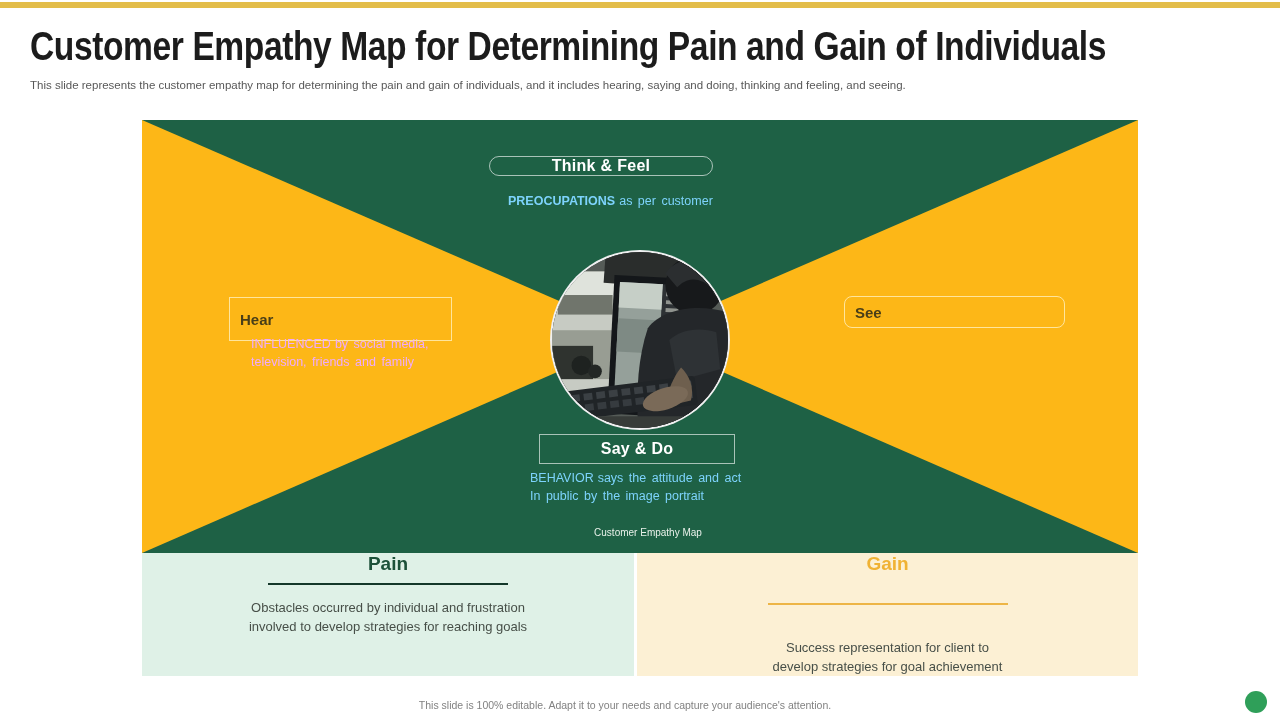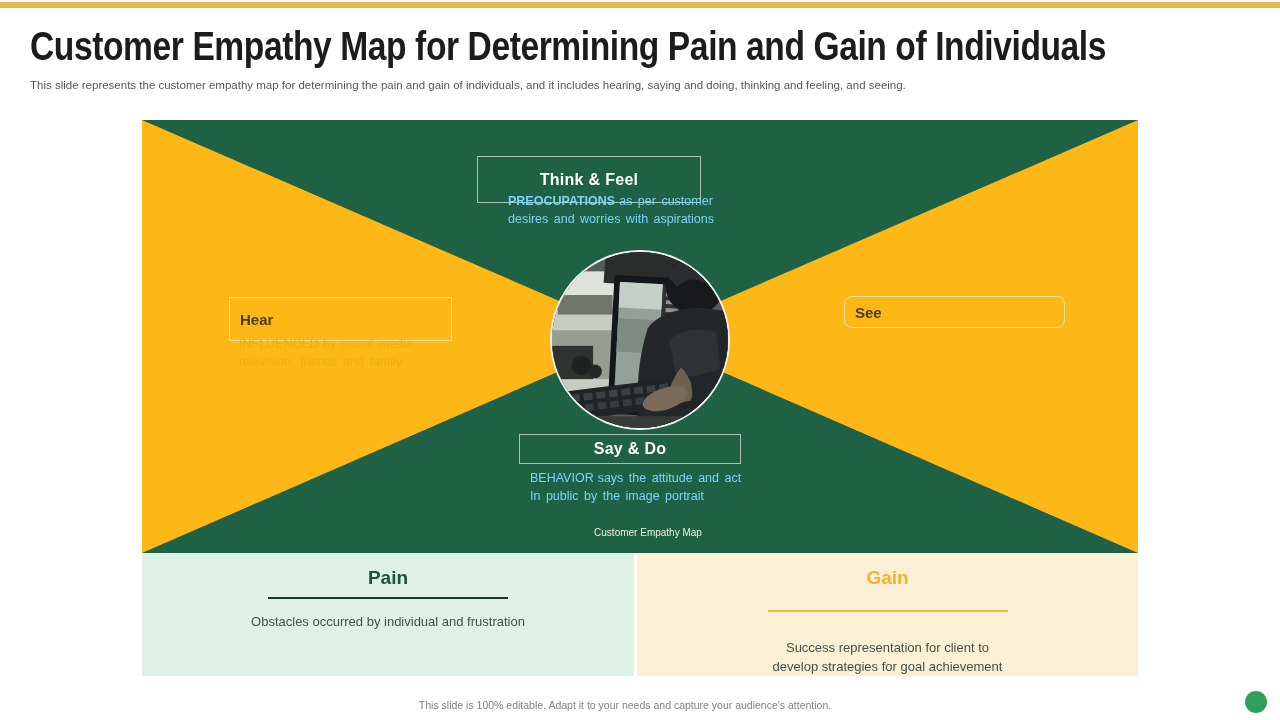--- a/index.html
+++ b/index.html
@@ -16,33 +16,33 @@
   
   .banner { position:absolute; left:142px; top:120px; width:996px; height:433px; background:#1e6145; }
   .quadrants { position:absolute; left:0; top:0; width:996px; height:433px; }
 
   .qbox { position:absolute; display:flex; align-items:center; }
   .box-green { border:1px solid rgba(255,255,255,.62); justify-content:center; color:#ffffff; font-weight:bold; font-size:16px; letter-spacing:.3px; }
   .box-yellow { border:1px solid rgba(255,240,190,.8); justify-content:flex-start; padding-left:10px; color:#493e18; font-weight:bold; font-size:15px; }
 
   .qtext { position:absolute; font-size:12.5px; line-height:17.5px; word-spacing:2px; }
   .qtext.light { color:#7dd3fc; }
-  .qtext.dark { color:#eab308; }
+  .qtext.dark { color:#f0abfc;margin-left:12px; }
   .kw { margin-right:4px; }
   .kw.bold { font-weight:bold; }
 
   .photo { position:absolute; left:408px; top:130px; width:180px; height:180px; border-radius:50%;
            border:2px solid rgba(255,255,255,.92); overflow:hidden; background:#41464a; }
   .photo svg { display:block; width:176px; height:176px; }
 
   .map-caption { position:absolute; left:50%; top:407px; transform:translateX(-50%); margin-left:8px;
                  color:#e9f1ea; font-size:10px; white-space:nowrap; }
 
   
-  .bottom-box { position:absolute; top:553px; height:123px; display:flex; flex-direction:column; align-items:center; padding-top:14px; }
+  .bottom-box { position:absolute; top:553px; height:123px; display:flex; flex-direction:column; align-items:center; }
   .pain { left:142px; width:492px; background:#dff1e7; }
   .gain { left:637px; width:501px; background:#fcf0d4;justify-content:space-between; }
   .bb-title { font-size:19px; font-weight:bold; }
   .pain .bb-title { color:#1d5139; }
   .gain .bb-title { color:#f0b234; }
   .bb-rule { width:240px; height:2px; margin-top:8px; }
   .pain .bb-rule { background:#14382a; }
   .gain .bb-rule { background:#edb546; }
   .bb-text { margin-top:13px; font-size:13px; line-height:19px; color:#474f48; text-align:center; }
 
@@ -59,41 +59,40 @@
   <h1 class="title"><span class="title-inner">Customer Empathy Map for Determining Pain and Gain of Individuals</span></h1>
   <p class="subtitle">This slide represents the customer empathy map for determining the pain and gain of individuals, and it includes hearing, saying and doing, thinking and feeling, and seeing.</p>
 
   <div class="banner">
 
     <svg class="quadrants" viewBox="0 0 996 433" preserveAspectRatio="none">
       <polygon points="0,0 498,216 0,433" fill="#fdb717"></polygon>
       <polygon points="996,0 498,216 996,433" fill="#fdb717"></polygon>
     </svg>
 
-    <div class="qbox box-green" style="left:335px; top:36px; width:224px; height:47px;">
+    <div class="qbox box-green" style="left:347px; top:36px; width:224px; height:20px;border-radius:13px;">
       <span>Think &amp; Feel</span>
     </div>
     <div class="qtext light" style="left:366px; top:73px; width:240px;">
       <div><span class="kw bold">PREOCUPATIONS</span><span>as per customer</span></div>
-      <div>desires and worries with aspirations</div>
     </div>
 
     <div class="qbox box-yellow" style="left:87px; top:177px; width:223px; height:44px;">
       <span>Hear</span>
     </div>
     <div class="qtext dark" style="left:97px; top:216px; width:230px;">
       <div><span class="kw">INFLUENCED</span><span>by social media,</span></div>
       <div>television, friends and family</div>
     </div>
 
     <div class="qbox box-yellow" style="left:702px; top:176px; width:221px; height:32px;border-radius:8px;">
       <span>See</span>
     </div>
 
-    <div class="qbox box-green" style="left:377px; top:314px; width:222px; height:30px;">
+    <div class="qbox box-green" style="left:397px; top:314px; width:196px; height:30px;">
       <span>Say &amp; Do</span>
     </div>
     <div class="qtext light" style="left:388px; top:350px; width:250px;">
       <div><span class="kw">BEHAVIOR</span><span>says the attitude and act</span></div>
       <div>In public by the image portrait</div>
     </div>
 
     <div class="photo">
       <svg viewBox="0 0 180 180">
         <rect width="180" height="180" fill="#555b57"></rect>
@@ -141,20 +140,21 @@
     </div>
 
     <div class="map-caption">Customer Empathy Map</div>
   </div>
 
   <div class="bottom-box pain">
     <div class="bb-title">Pain</div>
     <div class="bb-rule"></div>
     <div class="bb-text">
       <div>Obstacles occurred by individual and frustration</div>
+      <div>involved to develop strategies for reaching goals</div>
     </div>
   </div>
 
   <div class="bottom-box gain">
     <div class="bb-title">Gain</div>
     <div class="bb-rule"></div>
     <div class="bb-text">
       <div>Success representation for client to</div>
       <div>develop strategies for goal achievement</div>
     </div>

